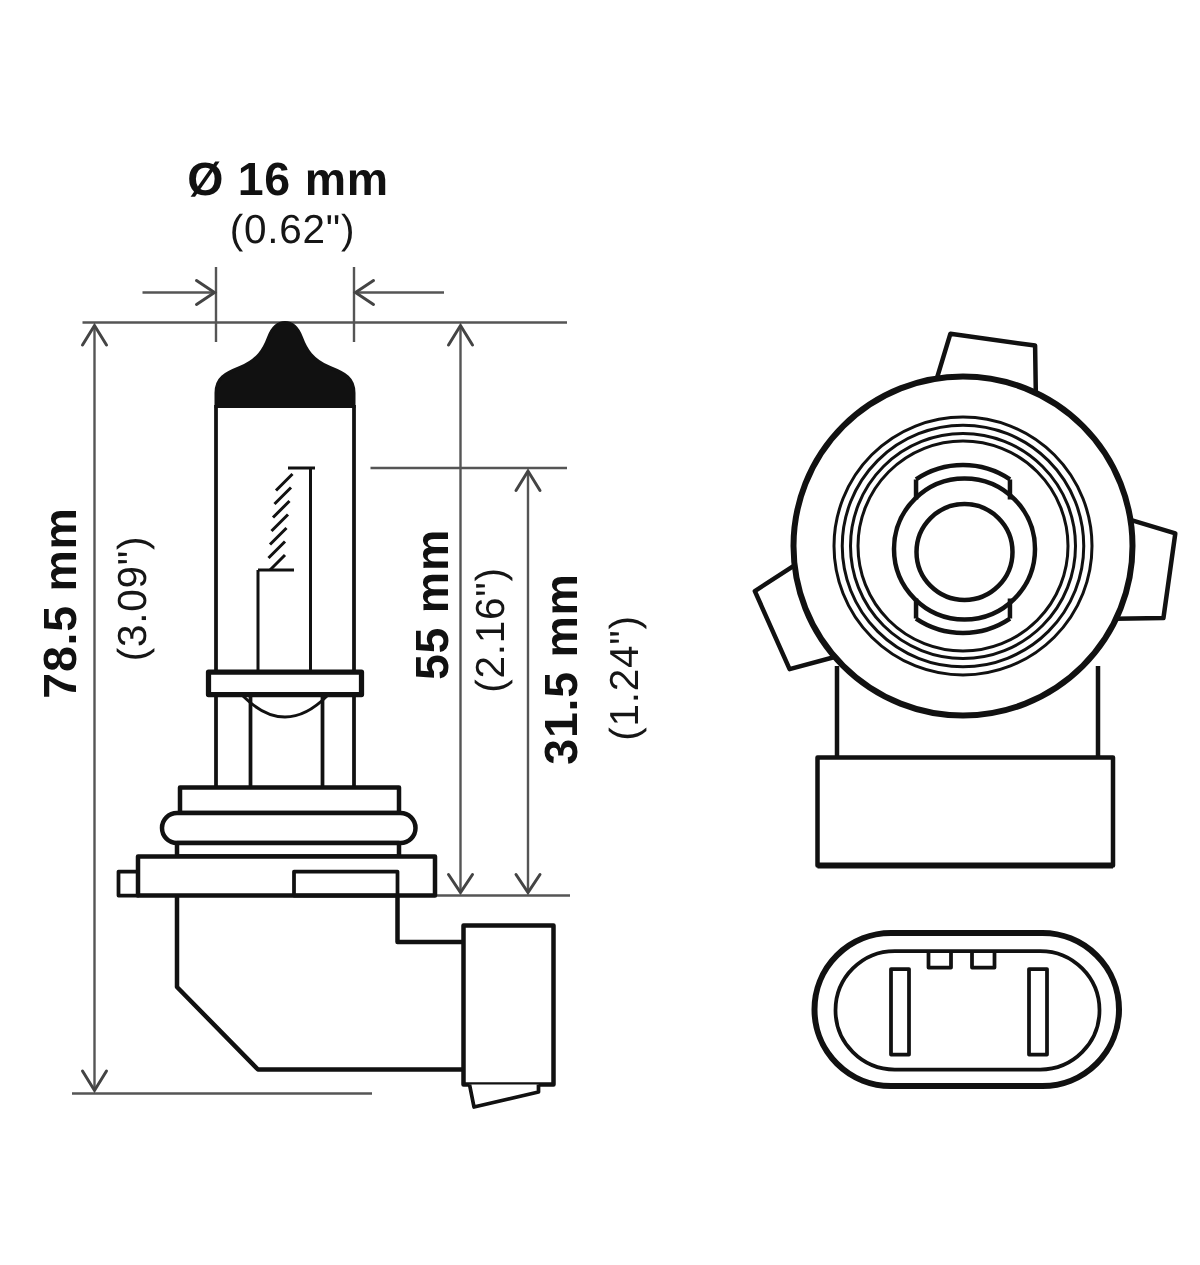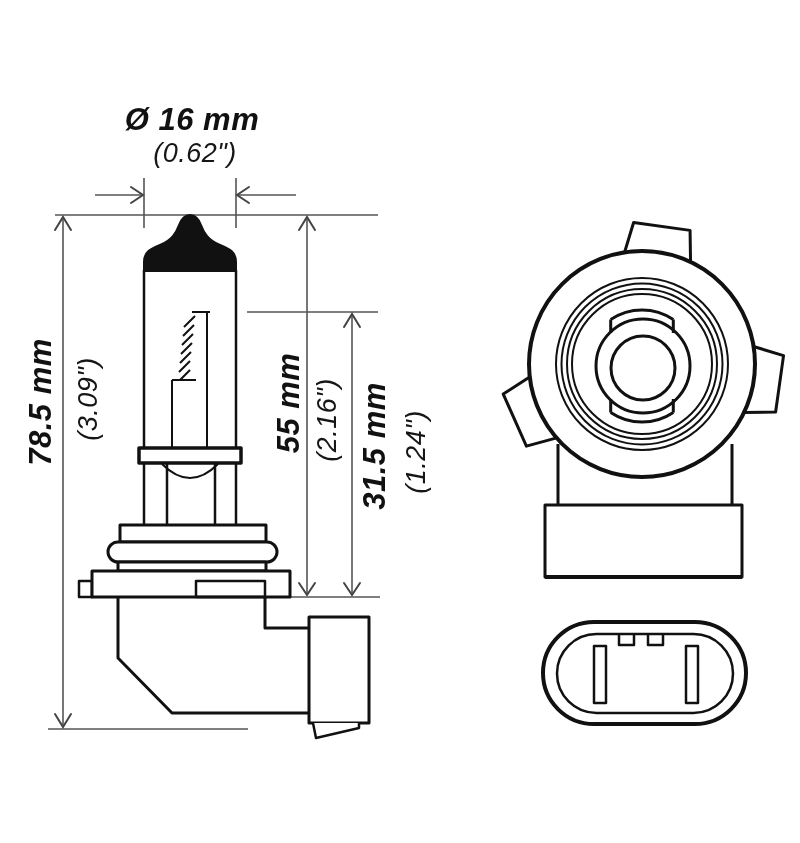--- a/index.html
+++ b/index.html
@@ -1,17 +1,17 @@
 <!DOCTYPE html>
 <html><head>
 <meta charset="utf-8">
 <style>
   html,body{margin:0;padding:0;background:#fff;}
   .stage{width:800px;height:843px;background:#fff;position:relative;overflow:hidden;
-         font-family:"Liberation Sans", sans-serif;font-style:italic;}
+         font-family:"Liberation Sans", sans-serif;}
   svg{display:block;}
   .dim-line{stroke:#555;stroke-width:1.6;fill:none;}
   .arrow{stroke:#444;stroke-width:2;fill:none;stroke-linecap:round;}
   .part{stroke:#111;fill:none;stroke-linejoin:round;}
   .w2{stroke-width:2;}
   .w25{stroke-width:2.5;}
   .w3{stroke-width:3;}
   .w35{stroke-width:3.5;}
   .w4{stroke-width:4;}
   .whitefill{fill:#fff;}

